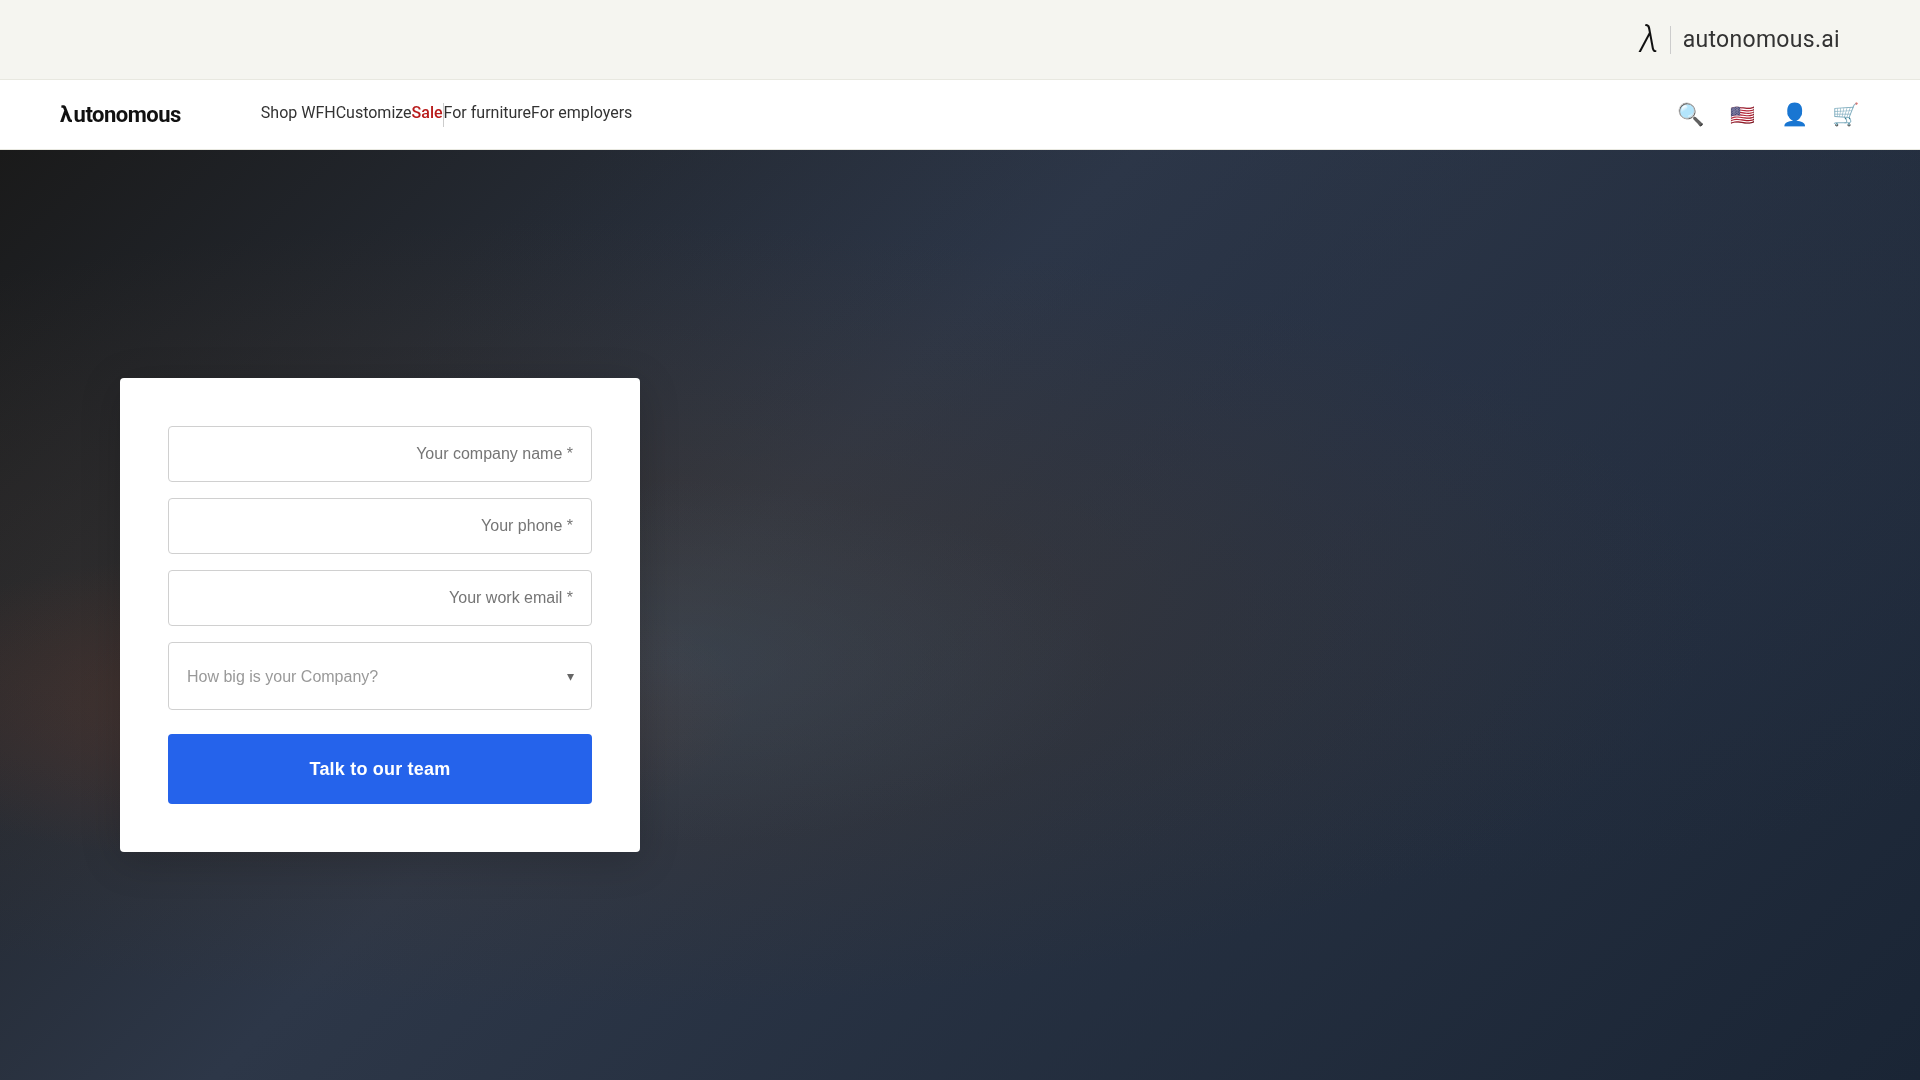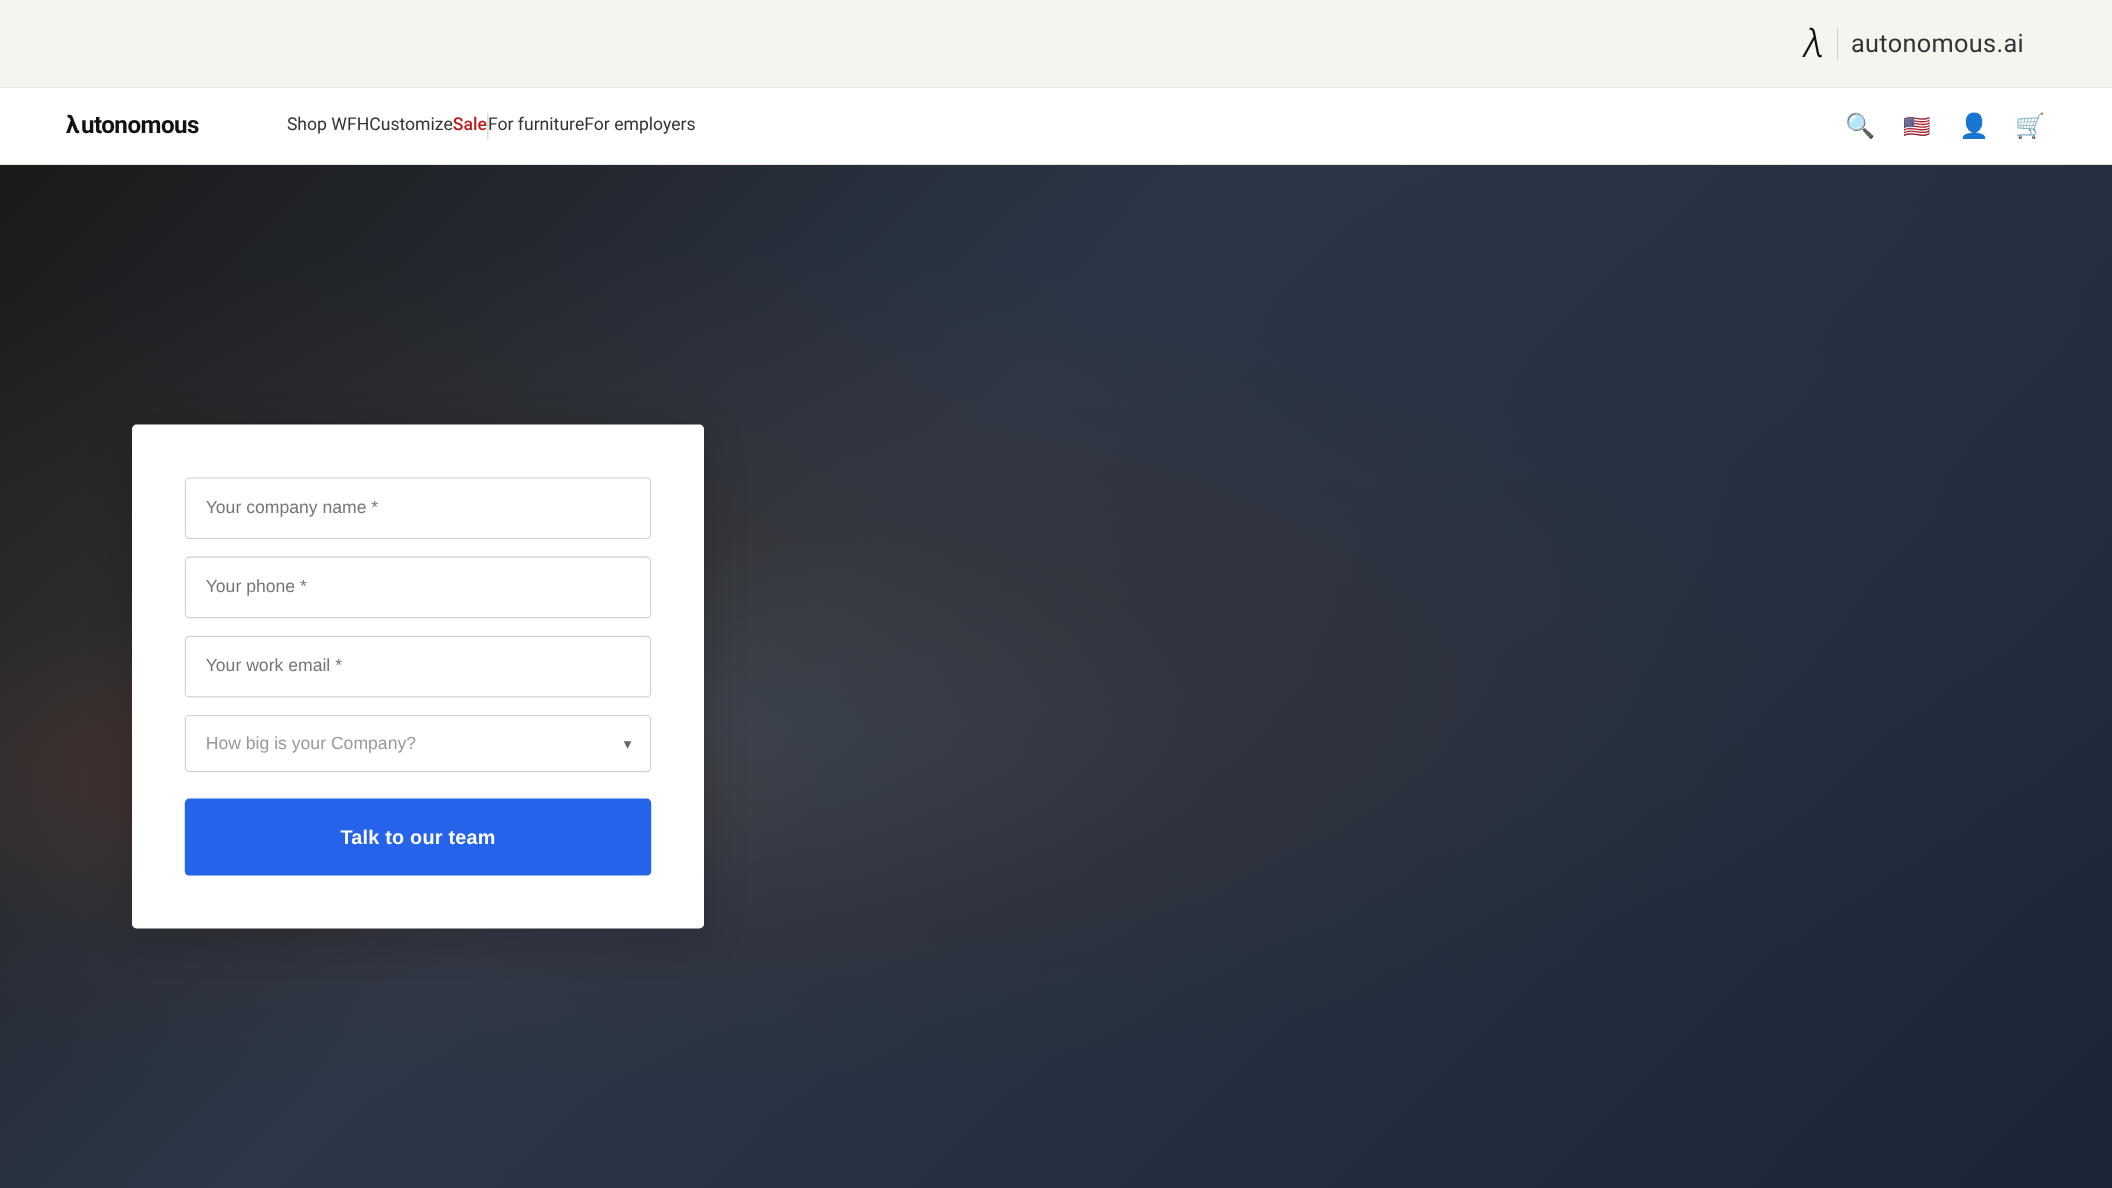--- a/index.html
+++ b/index.html
@@ -181,24 +181,25 @@
       width: 100%;
       height: 56px;
       border: 1.5px solid #d0d0d0;
       border-radius: 4px;
       padding: 0 18px;
       font-size: 16px;
       color: #999;
       outline: none;
       background: #fff;
       transition: border-color 0.2s;
+      text-align: right;
     }
     .form-select {
       width: 100%;
-      height: 52px;
+      height: 68px;
       border: 1.5px solid #d0d0d0;
       border-radius: 4px;
       padding: 0 18px;
       font-size: 16px;
       color: #999;
       outline: none;
       background: #fff;
       appearance: none;
       cursor: pointer;
     }

